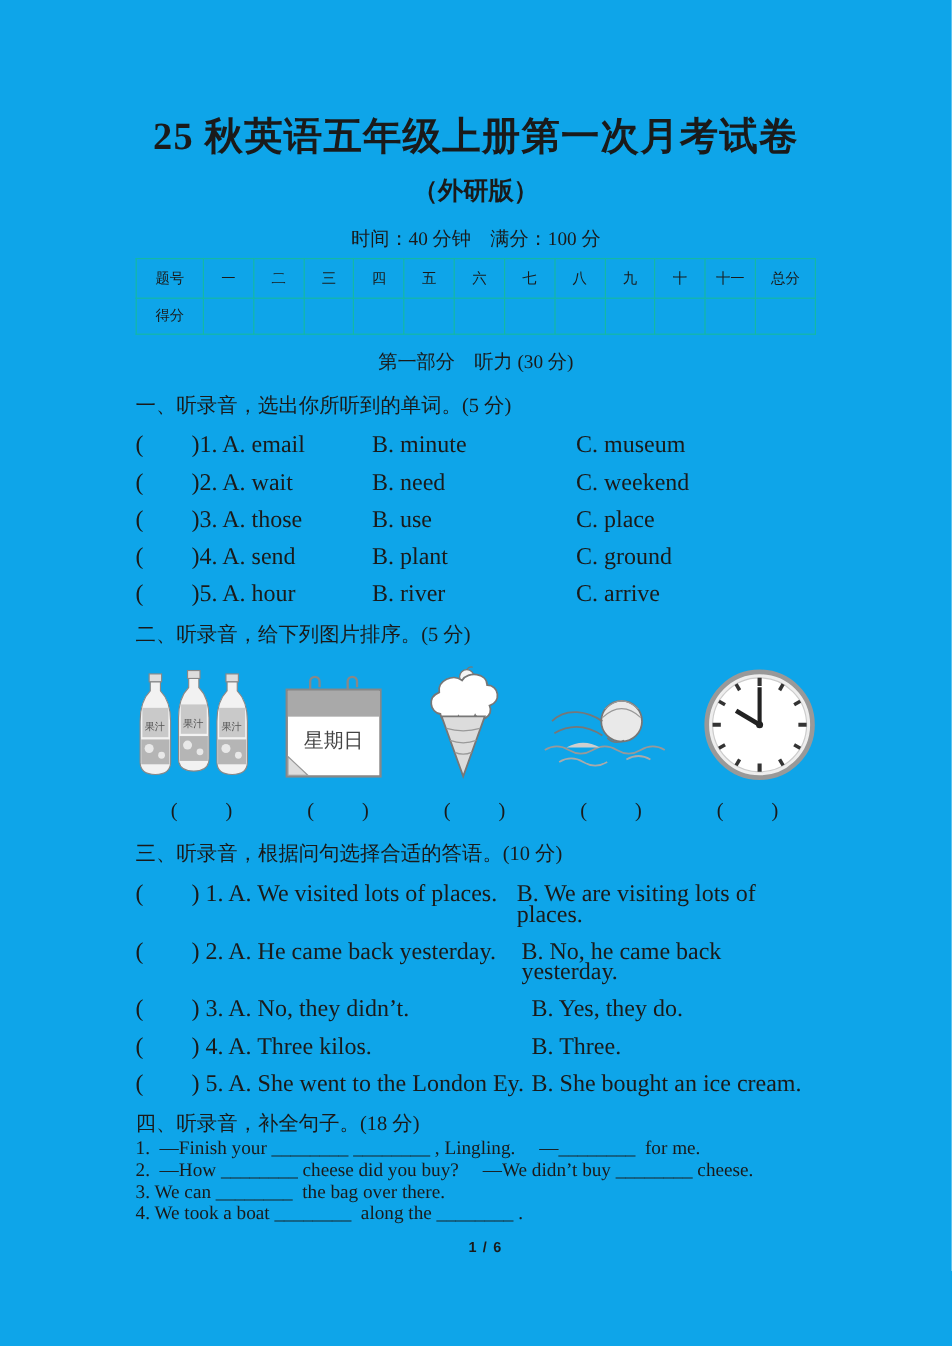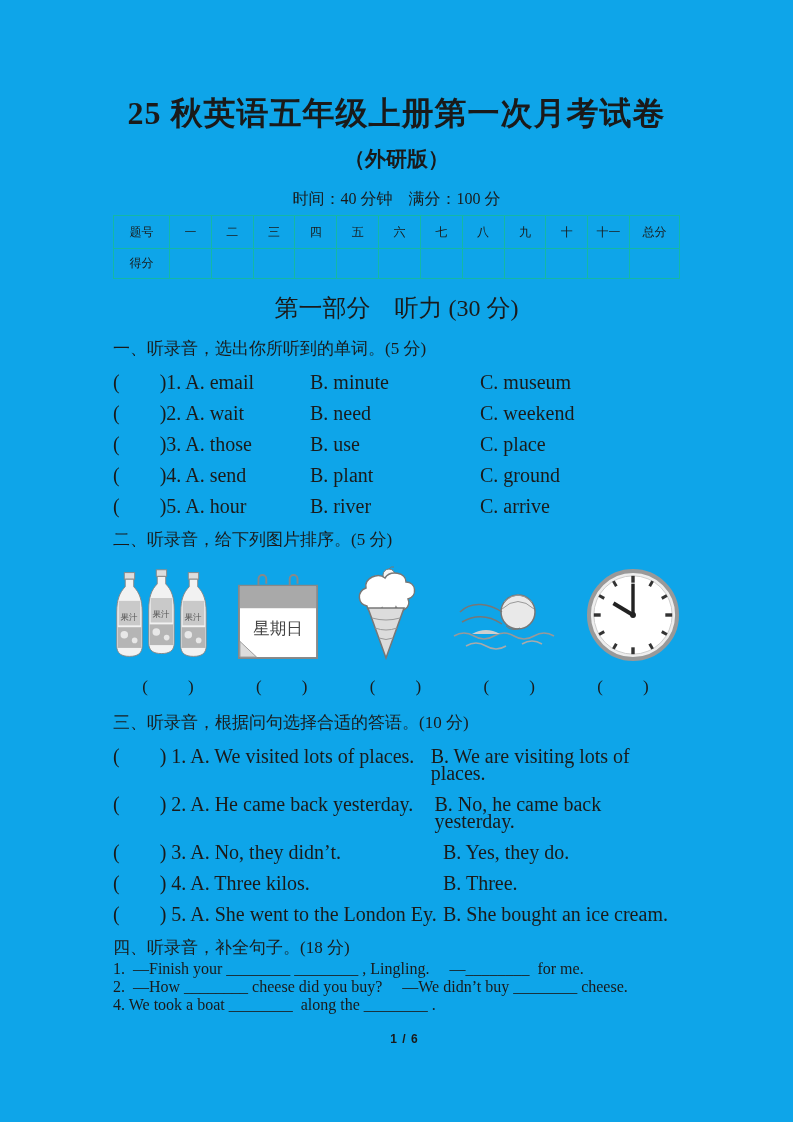--- a/index.html
+++ b/index.html
@@ -44,21 +44,21 @@
     text-align: center;
     font-size: 12px;
     height: 33px;
     padding: 0 2px;
   }
   table.score-table tr.score-row td { height: 30px; }
   table.score-table td.first-col { width: 56px; }
   table.score-table td.last-col { width: 50px; }
   .section-heading {
     text-align: center;
-    font-size: 24px;
+    font-size: 16px;
     margin-top: 13px;
   }
   .part-heading {
     font-size: 17px;
     margin-top: 13px;
   }
   .opt-row {
     display: flex;
     font-size: 20px;
     margin-top: 14px;
@@ -312,17 +312,18 @@
     <span>B. Three.</span>
   </div>
   <div class="opt-row">
     <span class="p3-col1"><span class="prefix">(　　) 5.</span> <span>A. She went to the London Ey.</span></span>
     <span>B. She bought an ice cream.</span>
   </div>
 
   <div class="part-heading">四、听录音，补全句子。(18 分)</div>
   <div class="sentence">1.  —Finish your ________ ________ , Lingling.　 —________  for me.</div>
   <div class="sentence">2.  —How ________ cheese did you buy?　 —We didn’t buy ________ cheese.</div>
+  <div class="sentence">3. We can ________  the bag over there.</div>
   <div class="sentence">4. We took a boat ________  along the ________ .</div>
 
   <div class="footer">1 / 6</div>
 
 </div>
 
 </body></html>

